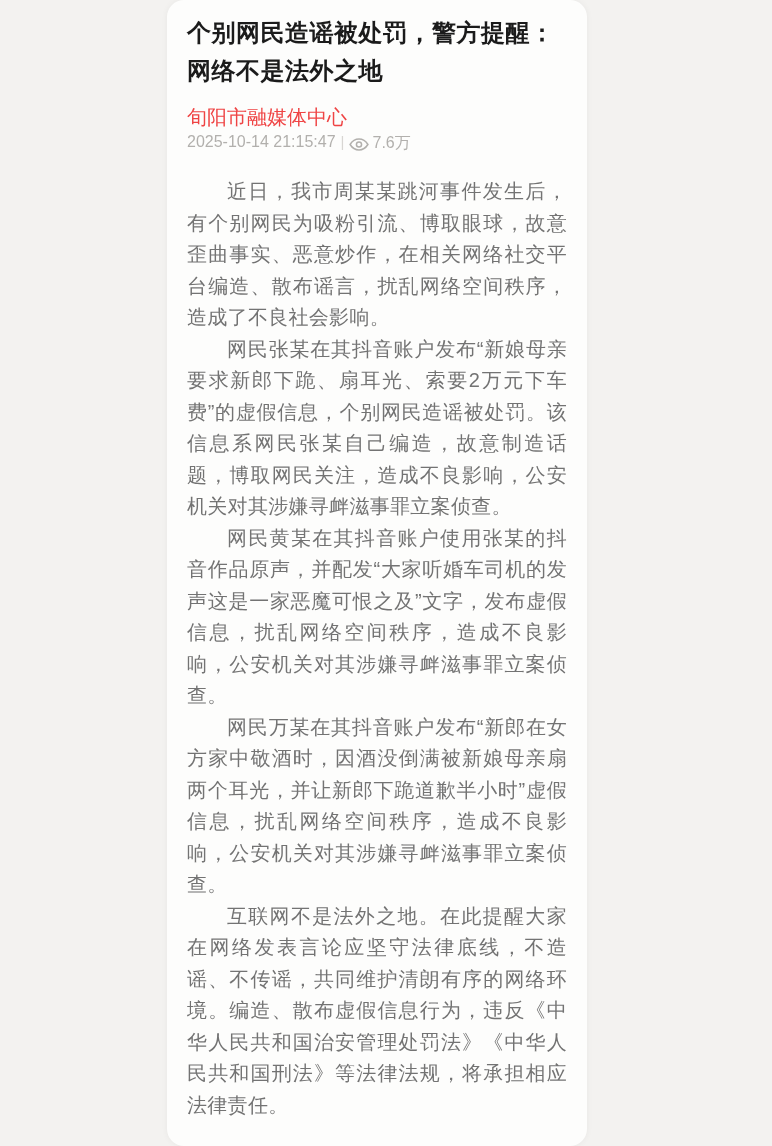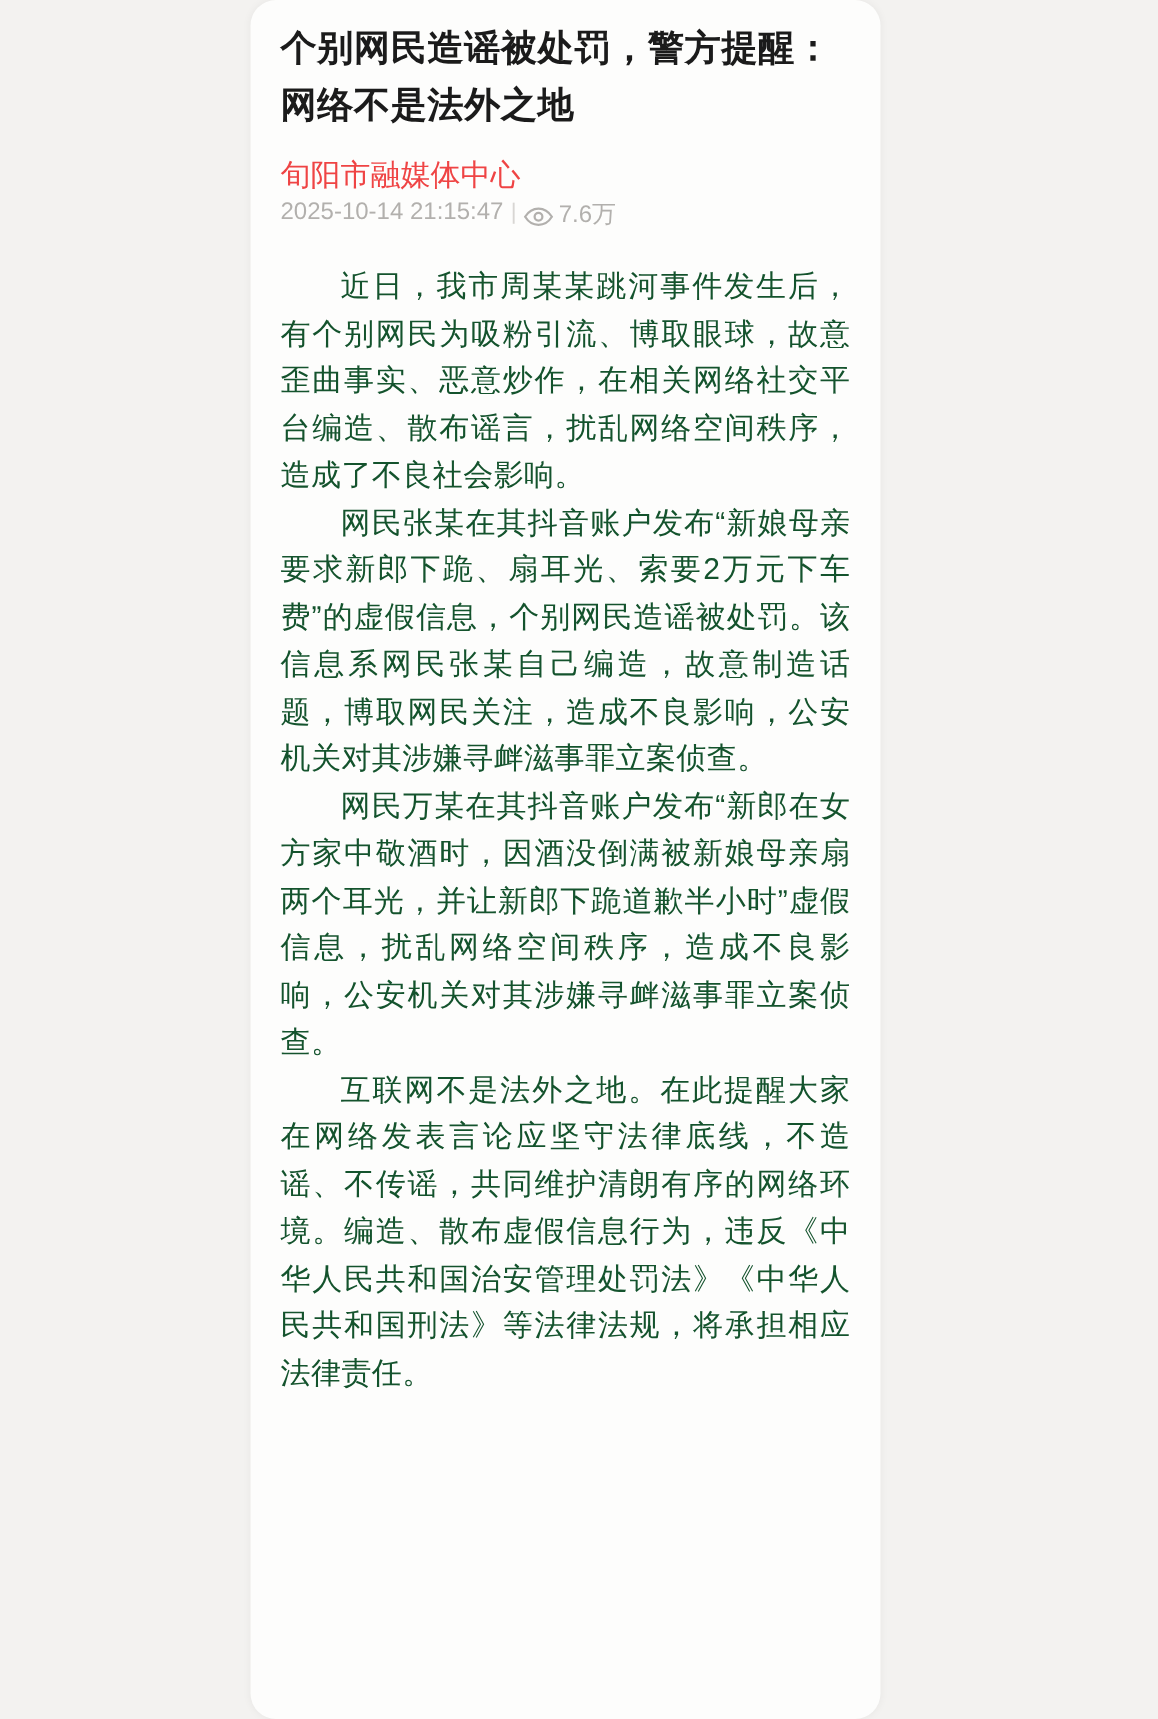--- a/index.html
+++ b/index.html
@@ -55,21 +55,21 @@
     display: inline-flex;
     align-items: center;
     margin-top: 1px;
   }
   .body {
     margin-top: 22px;
   }
   .body p {
     font-size: 20px;
     line-height: 31.5px;
-    color: #14532d;
+    color: #737373;
     text-align: justify;
     text-indent: 2em;
     letter-spacing: 0.3px;
   }
 </style>
 </head>
 <body>
 
 <div class="page">
   <div class="card">
@@ -86,18 +86,19 @@
           <path d="M12 2C7.2 2 3.3 5.3 1.3 8.5 3.3 11.7 7.2 15 12 15s8.7-3.3 10.7-6.5C20.7 5.3 16.8 2 12 2z" fill="none" stroke="#b2b0ad" stroke-width="1.8"></path>
           <circle cx="12" cy="8.5" r="3.1" fill="none" stroke="#b2b0ad" stroke-width="1.8"></circle>
         </svg>
       </span>
       <span>7.6万</span>
     </div>
 
     <div class="body">
         <p>近日，我市周某某跳河事件发生后，有个别网民为吸粉引流、博取眼球，故意歪曲事实、恶意炒作，在相关网络社交平台编造、散布谣言，扰乱网络空间秩序，造成了不良社会影响。</p>
         <p>网民张某在其抖音账户发布“新娘母亲要求新郎下跪、扇耳光、索要2万元下车费”的虚假信息，个别网民造谣被处罚。该信息系网民张某自己编造，故意制造话题，博取网民关注，造成不良影响，公安机关对其涉嫌寻衅滋事罪立案侦查。</p>
+        <p>网民黄某在其抖音账户使用张某的抖音作品原声，并配发“大家听婚车司机的发声这是一家恶魔可恨之及”文字，发布虚假信息，扰乱网络空间秩序，造成不良影响，公安机关对其涉嫌寻衅滋事罪立案侦查。</p>
         <p>网民万某在其抖音账户发布“新郎在女方家中敬酒时，因酒没倒满被新娘母亲扇两个耳光，并让新郎下跪道歉半小时”虚假信息，扰乱网络空间秩序，造成不良影响，公安机关对其涉嫌寻衅滋事罪立案侦查。</p>
         <p>互联网不是法外之地。在此提醒大家在网络发表言论应坚守法律底线，不造谣、不传谣，共同维护清朗有序的网络环境。编造、散布虚假信息行为，违反《中华人民共和国治安管理处罚法》《中华人民共和国刑法》等法律法规，将承担相应法律责任。</p>
       </div>
 
   </div>
 </div>
 
 </body></html>

